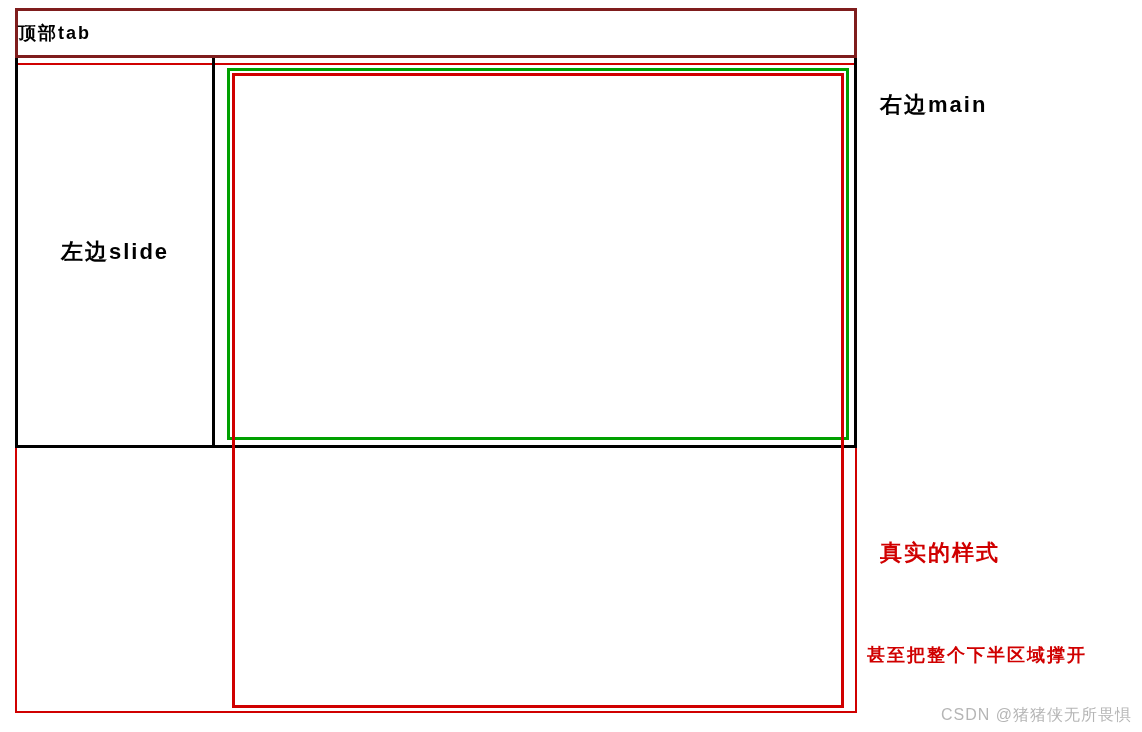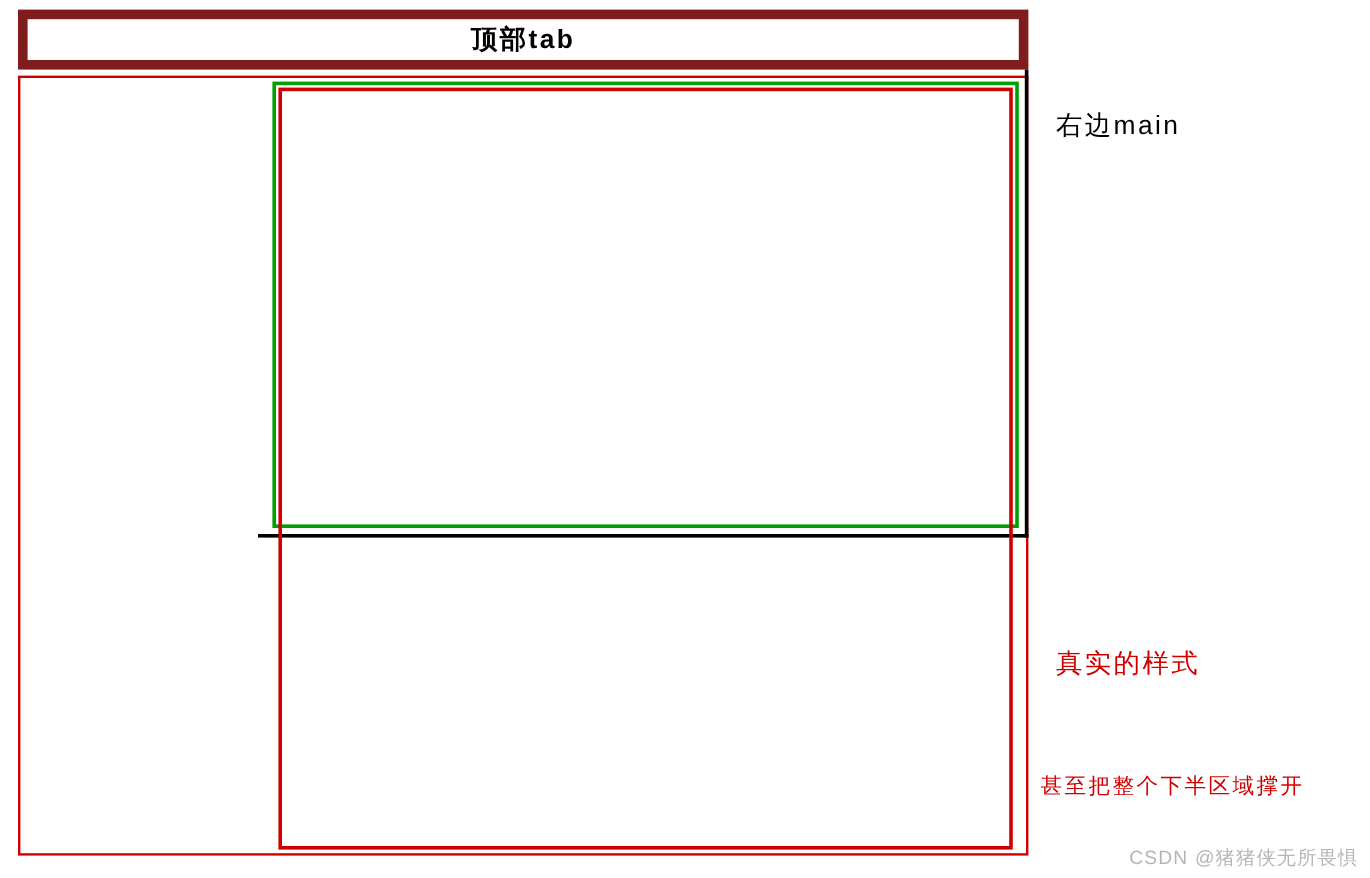--- a/index.html
+++ b/index.html
@@ -22,25 +22,25 @@
       width: 1110px;
       height: 710px;
     }
     
     .top-tab {
       position: absolute;
       left: 0;
       top: 0;
       width: 842px;
       height: 50px;
-      border: 8px solid #7f1d1d;
+      border: 3px solid #7f1d1d;
       display: flex;
       align-items: center;
-      justify-content: center;
-      font-size: 22px;
+      justify-content: flex-start;
+      font-size: 18px;
       font-weight: bold;
       letter-spacing: 2px;
     }
     
     .left-slide {
       position: absolute;
       left: 0;
       top: 50px;
       width: 200px;
       height: 390px;
@@ -88,21 +88,21 @@
       left: 0;
       top: 55px;
       width: 842px;
       height: 650px;
       border: 2px solid #d00000;
     }
     
     .label {
       position: absolute;
       font-size: 22px;
-      font-weight: normal;
+      font-weight: bold;
       letter-spacing: 2px;
       white-space: nowrap;
     }
     .label-main {
       left: 865px;
       top: 82px;
       color: #000;
     }
     .label-green {
       left: 865px;
@@ -135,20 +135,23 @@
 <body>
 
 <div class="diagram-container">
 
   <div class="red-outer"></div>
 
   <div class="top-tab">
     <span>顶部tab</span>
   </div>
 
+  <div class="left-slide">
+    <span>左边slide</span>
+  </div>
 
   <div class="right-main-black"></div>
 
   <div class="inner-green"></div>
 
   <div class="red-tall"></div>
 
   <div class="label label-main">右边main</div>
   <div class="label label-red2">甚至把整个下半区域撑开</div>
   <div class="label label-red1">真实的样式</div>

